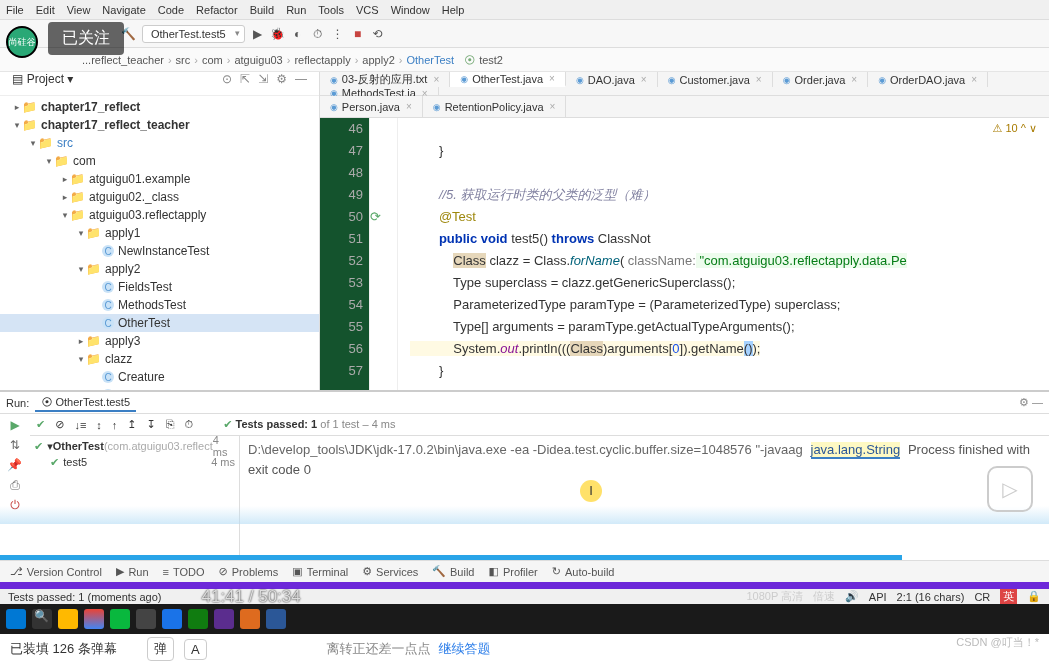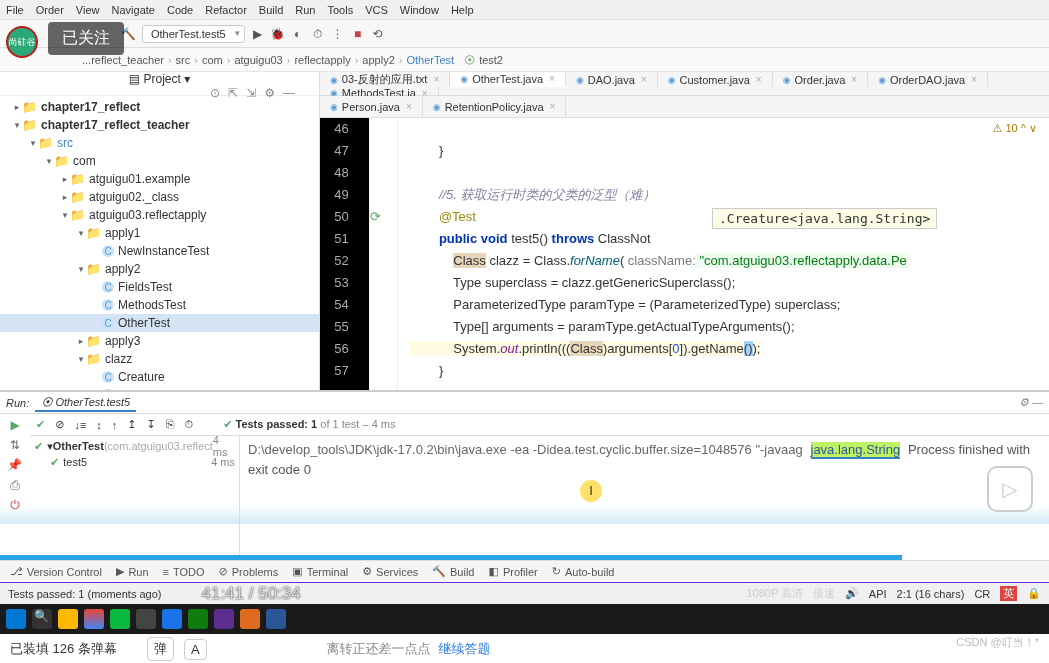--- a/index.html
+++ b/index.html
@@ -9,81 +9,81 @@
 .menubar span { margin-right: 12px; cursor: pointer; }
 .title-center { position: absolute; left: 50%; transform: translateX(-50%); color: #555; font-size: 11px; top: 2px;}
 
 .toolbar { height: 28px; background: #f7f7f7; border-bottom: 1px solid #ddd; display: flex; align-items: center; padding: 0 6px; gap: 6px; position: relative;}
 .toolbar .tb-btn { width: 14px; height: 14px; display:inline-flex; align-items:center; justify-content:center; color:#555;}
 .run-config { border: 1px solid #ccc; border-radius: 3px; padding: 2px 18px 2px 8px; font-size: 11px; background: #fff; position: relative;}
 .run-config::after { content:'▾'; position:absolute; right:4px; font-size:9px; color:#888;}
 .play-icon { color: #4CAF50; }
 .bug-icon { color: #4CAF50; }
 .badge-follow { position:absolute; left:48px; top:22px; background: rgba(0,0,0,.6); color:#fff; font-size:16px; padding: 6px 14px; border-radius: 4px; z-index:50;}
-.logo-circle { position:absolute; left:6px; top:26px; width:32px; height:32px; border-radius:50%; background: #2aa876; z-index:51; border:2px solid #b91c1c; display:flex; align-items:center; justify-content:center; color:#fff; font-size:9px;}
+.logo-circle { position:absolute; left:6px; top:26px; width:32px; height:32px; border-radius:50%; background: #2aa876; z-index:51; border:2px solid #000000; display:flex; align-items:center; justify-content:center; color:#fff; font-size:9px;}
 
 .breadcrumb { height: 24px; background: #fafafa; border-bottom: 1px solid #e5e5e5; display: flex; align-items: center; padding: 0 8px; font-size: 11px; gap: 4px;}
 .breadcrumb .sep { color: #aaa; }
 .breadcrumb .crumb { color: #555; }
 .breadcrumb .test-ico { color: #7a7; margin-left:6px;}
 
 .main-area { display: flex; height: 318px; }
 .sidebar { width: 320px; border-right: 1px solid #ddd; overflow: hidden; background: #fff; display:flex; flex-direction:column;}
-.sidebar-header { height: 24px; display: flex; align-items: center; padding: 0 24px; border-bottom: 1px solid #eee; flex-direction: column; }
+.sidebar-header { height: 24px; display: flex; padding: 0 12px; border-bottom: 1px solid #eee; }
 .sidebar-header .icons { margin-left: auto; display:flex; gap:8px; color:#888;}
 .tree { flex:1; overflow:auto; padding: 2px 0;}
 .tree-row { display: flex; align-items: center; height: 18px; font-size: 12px; padding-right: 4px; white-space: nowrap;}
 .tree-row.selected { background: #d5e4f5; }
 .tree-row .arrow { width: 10px; text-align: center; color: #666; font-size: 9px;}
 .tree-row .icon-folder { color: #6a8caf; margin-right: 4px; }
 .tree-row .icon-class { color: #5b9bd5; margin-right:4px; font-size:10px; width:12px; height:12px; border-radius:50%; background:#c9e2f7; display:inline-flex;align-items:center;justify-content:center; }
 .tree-row .bold { font-weight: bold; }
 
 .editor-wrap { flex:1; display:flex; flex-direction:column; overflow:hidden;}
 .tabs { display: flex; height: 24px; border-bottom: 1px solid #ddd; background: #f5f5f5; flex-wrap:wrap;}
 .tabs2 { display:flex; height:22px; border-bottom:1px solid #ddd; background:#f5f5f5;}
 .tab { padding: 0 10px; display: flex; align-items: center; font-size: 11px; border-right: 1px solid #ddd; gap:4px;}
 .tab.active { background: #fff; border-bottom: 2px solid #fff;}
 .tab .close { color: #aaa; font-size: 10px; margin-left: 2px;}
 .tab .i-java { color:#5b9bd5; font-size:9px;}
 
 .code-area { flex:1; display:flex; position:relative; font-family: 'JetBrains Mono', Consolas, monospace; font-size: 13px; overflow:hidden;}
-.gutter { width: 50px; text-align: center; color: #aaa; padding-right: 6px; line-height: 22px; background:#000000; border-right:1px solid #f0f0f0;}
+.gutter { width: 50px; text-align: right; color: #aaa; padding-right: 6px; line-height: 22px; background:#14532d; border-right:1px solid #f0f0f0;}
 .gutter-extra { width:28px; line-height:22px; color:#888; background:#fff; border-right:1px solid #eee;}
 .code { flex:1; line-height: 22px; white-space: pre; padding-left: 12px;}
 .kw { color: #0033b3; font-weight:bold;}
 .comment { color: #8080a0; font-style: italic;}
 .anno { color: #9e880d; }
 .str { color: #067d17; background:#edfced;}
 .method { color: #00627a; }
 .class-hl { background: #e6d7ba; }
 .field { color: #871094; font-style:italic;}
 .param-hint { color:#787878; }
 .warn-badge { position:absolute; top:4px; right:12px; font-size:11px; color:#a87b00;}
 .hint-pop { position:absolute; left: 392px; top: 90px; background:#fdfde7; border:1px solid #ccc; padding:2px 6px; font-family:monospace; font-size:13px; color:#333; z-index:5;}
 .caret-hl { background:#a6d2ff;}
 .line55-hl { background:#fffae3;}
 
 .run-panel { height: 170px; border-top: 2px solid #ccc; display:flex; flex-direction:column;}
-.run-tab-header { height: 22px; display:flex; align-items:center; border-bottom:1px solid #ddd; padding-left:6px; font-size:11px;font-style:italic;}
+.run-tab-header { height: 22px; display:flex; align-items:center; border-bottom:1px solid #ddd; padding-left:6px; font-size:11px;}
 .run-tab-header .rt { border-bottom:2px solid #3b7fc4; padding:2px 6px;}
 .run-toolbar { height:22px; display:flex; align-items:center; border-bottom:1px solid #ddd; padding:0 6px; gap:10px; font-size:11px;}
 .run-body { flex:1; display:flex; overflow:hidden;}
 .run-left { width: 30px; display:flex; flex-direction:column; align-items:center; gap:6px; padding-top:4px; color:#666;}
 .run-tree { width:210px; border-right:1px solid #ddd; font-size:11px; padding:2px 4px;}
 .run-tree .rrow { display:flex; align-items:center; height:16px;}
 .run-tree .chk { color:#59a869; margin-right:4px;}
 .run-out { flex:1; font-family: Consolas, monospace; font-size:13px; padding:4px 8px; line-height:20px; position:relative; overflow:hidden;}
-.sel-txt { background:#bef264; border-bottom:2px solid #3b7fc4;}
+.sel-txt { background:#fef9c3; border-bottom:2px solid #3b7fc4;}
 .cursor-spot { position:absolute; left:340px; top:44px; width:22px; height:22px; border-radius:50%; background: rgba(255,220,80,.85); display:flex; align-items:center; justify-content:center; color:#333;}
 
 .bottom-tabs { height:22px; border-top:1px solid #ddd; background:#f5f5f5; display:flex; align-items:center; gap:14px; padding:0 10px; font-size:11px; position:relative;}
 .bottom-tabs .bt { display:flex; align-items:center; gap:4px; color:#555;}
 
-.statusbar { height:22px; background:#f0f0f0; border-top:1px solid #6d28d9; display:flex; align-items:center; font-size:11px; padding:0 8px; position:relative;}
+.statusbar { height:22px; background:#f0f0f0; border-top:7px solid #6d28d9; display:flex; align-items:center; font-size:11px; padding:0 8px; position:relative;}
 .statusbar .right-stat { margin-left:auto; display:flex; gap:10px; align-items:center;}
 
 .video-overlay { position:absolute; left:0; top:555px; right:0; height:40px; pointer-events:none;}
 .video-progress { position:absolute; top:0; left:0; width:86%; height:5px; background:#29a4e8;}
 .video-time { position:absolute; left:170px; top:10px; color:#eee; font-size:17px; text-shadow:0 0 2px #000;}
 
 .taskbar { height:30px; background:#1a1a1a; display:flex; align-items:center; padding:0 6px; gap:6px;}
 .taskbar .ticon { width:20px; height:20px; border-radius:3px; display:inline-block;}
 
 .bottom-strip { height:30px; background:#fff; display:flex; align-items:center; padding:0 10px; font-size:13px; color:#333;}
@@ -92,21 +92,21 @@
 .csdn { position:absolute; right:10px; bottom:13px; color:#bbb; font-size:11px;}
 
 .wave { position:absolute; left:0; right:0; top:506px; height:18px; background: linear-gradient(transparent, rgba(180,220,245,.6));}
 .play-big { position:absolute; right:16px; top:466px; width:46px; height:46px; border:2px solid #ccc; border-radius:10px; display:flex; align-items:center; justify-content:center; color:#ccc; font-size:20px; background:rgba(255,255,255,.5);}
 </style>
 </head>
 <body>
 
 <div class="menubar">
   <span>File</span>
-  <span>Order</span>
+  <span>Edit</span>
   <span>View</span>
   <span>Navigate</span>
   <span>Code</span>
   <span>Refactor</span>
   <span>Build</span>
   <span>Run</span>
   <span>Tools</span>
   <span>VCS</span>
   <span>Window</span>
   <span>Help</span>
@@ -288,21 +288,20 @@
 <span class="anno">        @Test</span>
 <span><span>        </span><span class="kw">public void</span><span> test5() </span><span class="kw">throws</span><span> ClassNot</span></span>
 <span><span>            </span><span class="class-hl">Class</span><span> clazz = Class.</span><span class="method" style="font-style:italic">forName</span><span>( </span><span class="param-hint">className:</span><span class="str"> "com.atguigu03.reflectapply.data.Pe</span></span>
 <span>            Type superclass = clazz.getGenericSuperclass();</span>
 <span>            ParameterizedType paramType = (ParameterizedType) superclass;</span>
 <span>            Type[] arguments = paramType.getActualTypeArguments();</span>
 <span class="line55-hl"><span>            System.</span><span class="field">out</span><span>.println(((</span><span class="class-hl">Class</span><span>)arguments[</span><span style="color:#1750eb">0</span><span>]).getName</span><span class="caret-hl">()</span><span>);</span></span>
 <span>        }</span>
 
 </div>
-      <div class="hint-pop">.Creature&lt;java.lang.String&gt;</div>
     </div>
   </div>
 </div>
 
 <div class="run-panel">
   <div class="run-tab-header">
     <span>Run:</span>&nbsp;&nbsp;
     <span class="rt">⦿ <span>OtherTest.test5</span></span>
     <span style="margin-left:auto;color:#888;margin-right:6px">⚙ —</span>
   </div>

